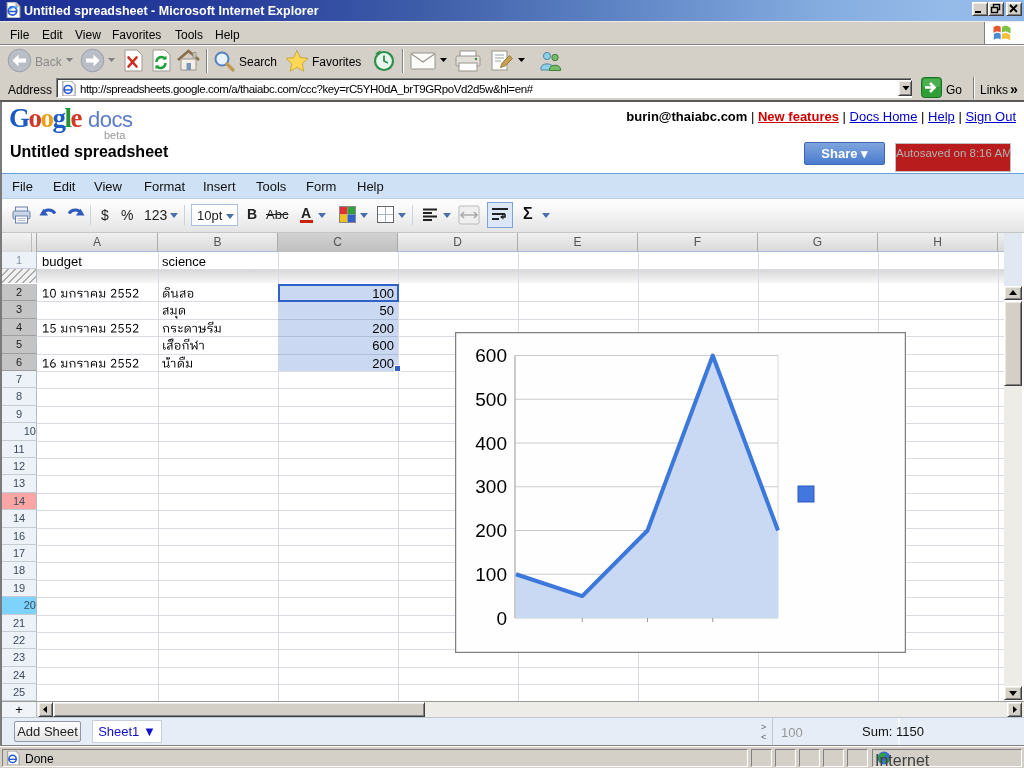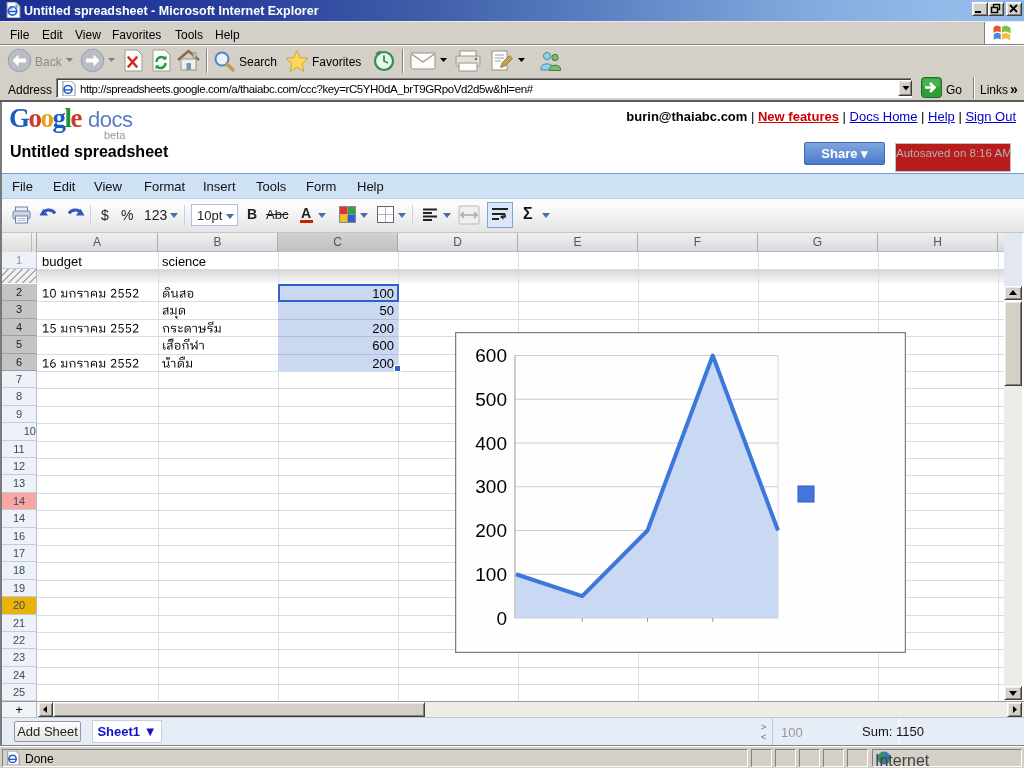--- a/index.html
+++ b/index.html
@@ -311,21 +311,21 @@
     <div class="ab" style="left:0;top:190px;width:35px;height:18px;background:#EDF1F8;border-right:1px solid #B6BDC9;border-bottom:1px solid #C6CCD4;font-size:11px;color:#3C4A5C;text-align:right;line-height:17px">10</div>
     <div class="ab" style="left:0;top:208px;width:35px;height:17px;background:#EDF1F8;border-right:1px solid #B6BDC9;border-bottom:1px solid #C6CCD4;font-size:11px;color:#3C4A5C;text-align:center;line-height:16px">11</div>
     <div class="ab" style="left:0;top:225px;width:35px;height:17px;background:#EDF1F8;border-right:1px solid #B6BDC9;border-bottom:1px solid #C6CCD4;font-size:11px;color:#3C4A5C;text-align:center;line-height:16px">12</div>
     <div class="ab" style="left:0;top:242px;width:35px;height:18px;background:#EDF1F8;border-right:1px solid #B6BDC9;border-bottom:1px solid #C6CCD4;font-size:11px;color:#3C4A5C;text-align:center;line-height:17px">13</div>
     <div class="ab" style="left:0;top:260px;width:35px;height:17px;background:#fca5a5;border-right:1px solid #B6BDC9;border-bottom:1px solid #C6CCD4;font-size:11px;color:#3C4A5C;text-align:center;line-height:16px">14</div>
     <div class="ab" style="left:0;top:277px;width:35px;height:18px;background:#EDF1F8;border-right:1px solid #B6BDC9;border-bottom:1px solid #C6CCD4;font-size:11px;color:#3C4A5C;text-align:center;line-height:17px">14</div>
     <div class="ab" style="left:0;top:295px;width:35px;height:17px;background:#EDF1F8;border-right:1px solid #B6BDC9;border-bottom:1px solid #C6CCD4;font-size:11px;color:#3C4A5C;text-align:center;line-height:16px">16</div>
     <div class="ab" style="left:0;top:312px;width:35px;height:17px;background:#EDF1F8;border-right:1px solid #B6BDC9;border-bottom:1px solid #C6CCD4;font-size:11px;color:#3C4A5C;text-align:center;line-height:16px">17</div>
     <div class="ab" style="left:0;top:329px;width:35px;height:18px;background:#EDF1F8;border-right:1px solid #B6BDC9;border-bottom:1px solid #C6CCD4;font-size:11px;color:#3C4A5C;text-align:center;line-height:17px">18</div>
     <div class="ab" style="left:0;top:347px;width:35px;height:17px;background:#EDF1F8;border-right:1px solid #B6BDC9;border-bottom:1px solid #C6CCD4;font-size:11px;color:#3C4A5C;text-align:center;line-height:16px">19</div>
-    <div class="ab" style="left:0;top:364px;width:35px;height:18px;background:#eab308;border-right:1px solid #B6BDC9;border-bottom:1px solid #C6CCD4;font-size:11px;color:#3C4A5C;text-align:center;line-height:17px">20</div>
+    <div class="ab" style="left:0;top:364px;width:35px;height:18px;background:#7dd3fc;border-right:1px solid #B6BDC9;border-bottom:1px solid #C6CCD4;font-size:11px;color:#3C4A5C;text-align:right;line-height:17px">20</div>
     <div class="ab" style="left:0;top:382px;width:35px;height:17px;background:#EDF1F8;border-right:1px solid #B6BDC9;border-bottom:1px solid #C6CCD4;font-size:11px;color:#3C4A5C;text-align:center;line-height:16px">21</div>
     <div class="ab" style="left:0;top:399px;width:35px;height:17px;background:#EDF1F8;border-right:1px solid #B6BDC9;border-bottom:1px solid #C6CCD4;font-size:11px;color:#3C4A5C;text-align:center;line-height:16px">22</div>
     <div class="ab" style="left:0;top:416px;width:35px;height:18px;background:#EDF1F8;border-right:1px solid #B6BDC9;border-bottom:1px solid #C6CCD4;font-size:11px;color:#3C4A5C;text-align:center;line-height:17px">23</div>
     <div class="ab" style="left:0;top:434px;width:35px;height:17px;background:#EDF1F8;border-right:1px solid #B6BDC9;border-bottom:1px solid #C6CCD4;font-size:11px;color:#3C4A5C;text-align:center;line-height:16px">24</div>
     <div class="ab" style="left:0;top:451px;width:35px;height:17px;background:#EDF1F8;border-right:1px solid #B6BDC9;border-bottom:1px solid #C6CCD4;font-size:11px;color:#3C4A5C;text-align:center;line-height:16px">25</div>
     <div class="ab" style="left:276px;top:51px;width:120px;height:87px;background:#CAD8F2"></div>
     <div class="ab" style="left:276px;top:68px;width:120px;height:1px;background:#AFBDD8"></div>
     <div class="ab" style="left:276px;top:86px;width:120px;height:1px;background:#AFBDD8"></div>
     <div class="ab" style="left:276px;top:103px;width:120px;height:1px;background:#AFBDD8"></div>
     <div class="ab" style="left:276px;top:121px;width:120px;height:1px;background:#AFBDD8"></div>
@@ -422,21 +422,21 @@
     </div>
     <div class="ab btn3d" style="left:51px;top:0;width:372px;height:15px"></div>
     <div class="ab btn3d" style="left:1005px;top:0;width:15px;height:15px">
       <svg width="13" height="13" viewBox="0 0 13 13">
         <path d="M5 3l4 3.5L5 10z" fill="#000"></path>
       </svg>
     </div>
   </div>
 <div class="ab" style="left:2px;top:717px;width:1022px;height:29px;background:#E7EDF7;border-top:1px solid #C0C8D4">
     <div class="ab" style="left:12px;top:3px;width:67px;height:21px;background:linear-gradient(#FDFDFD,#E4E4E4);border:1px solid #8E98A8;border-radius:2px;font-size:13px;color:#222;text-align:center;line-height:19px">Add Sheet</div>
-    <div class="ab" style="left:90px;top:2px;width:70px;height:23px;background:#fff;border:1px solid #C8CEDA;font-size:13px;font-weight:bold;color:#1111CC;text-align:center;line-height:21px">Sheet1 <span style="color:#1111CC">▼</span></div>
+    <div class="ab" style="left:90px;top:2px;width:70px;height:23px;background:#fff;border:1px solid #C8CEDA;font-size:13px;font-weight:normal;color:#1111CC;text-align:center;line-height:21px">Sheet1 <span style="color:#1111CC">▼</span></div>
     <div class="ab" style="left:759px;top:4px;font-size:9px;color:#667">&gt;</div>
     <div class="ab" style="left:759px;top:14px;font-size:9px;color:#667">&lt;</div>
     <div class="ab" style="left:770px;top:0;width:1px;height:29px;background:#C0C8D4"></div>
     <div class="ab" style="left:779px;top:7px;font-size:13px;color:#979797">100</div>
     <div class="ab" style="left:896px;top:0;width:2px;height:29px;background:#F6F9FC"></div>
     <div class="ab" style="left:860px;top:6px;width:158px;font-size:13px;color:#111">Sum: 1150</div>
   </div>
 <div class="ab gray" style="left:0;top:746px;width:1024px;height:22px;border-top:1px solid #fff;box-shadow:0 -1px 0 #808080">
     <div class="ab sunk" style="left:2px;top:2px;width:746px;height:18px"></div>
     <svg class="ab" style="left:6px;top:4px" width="14" height="14" viewBox="0 0 16 16">

